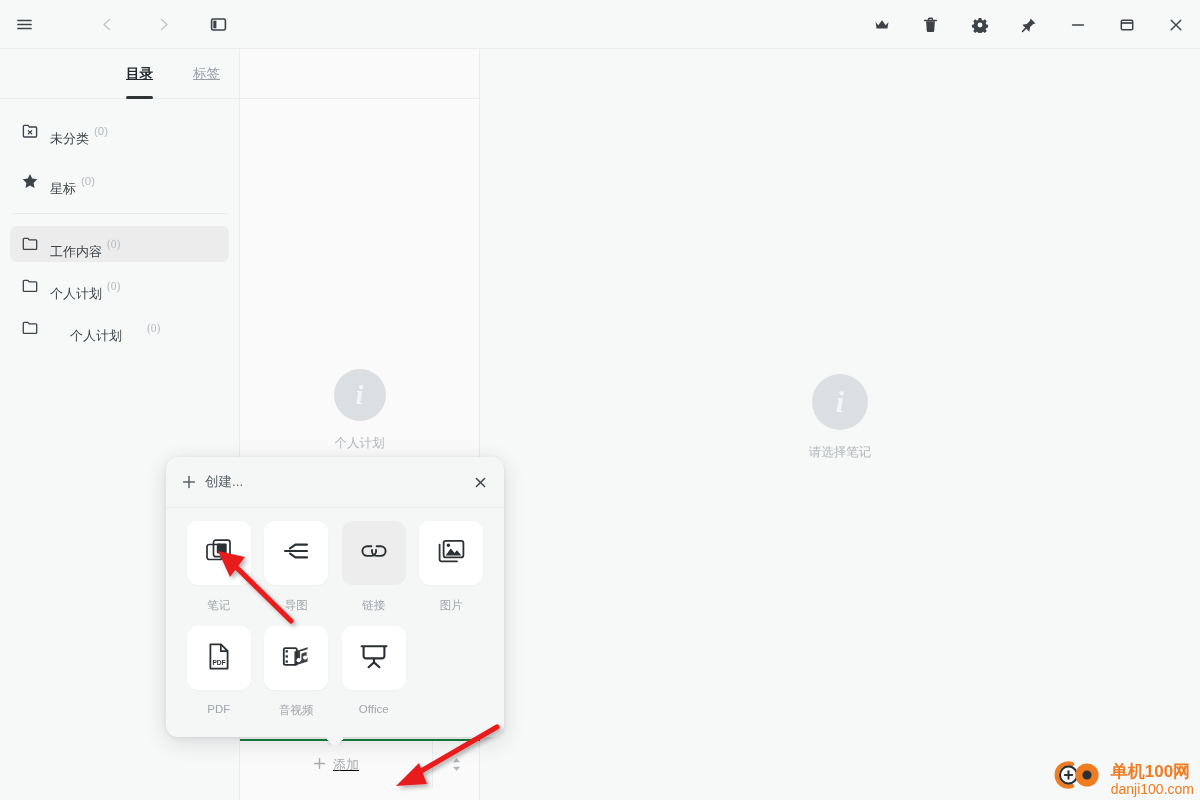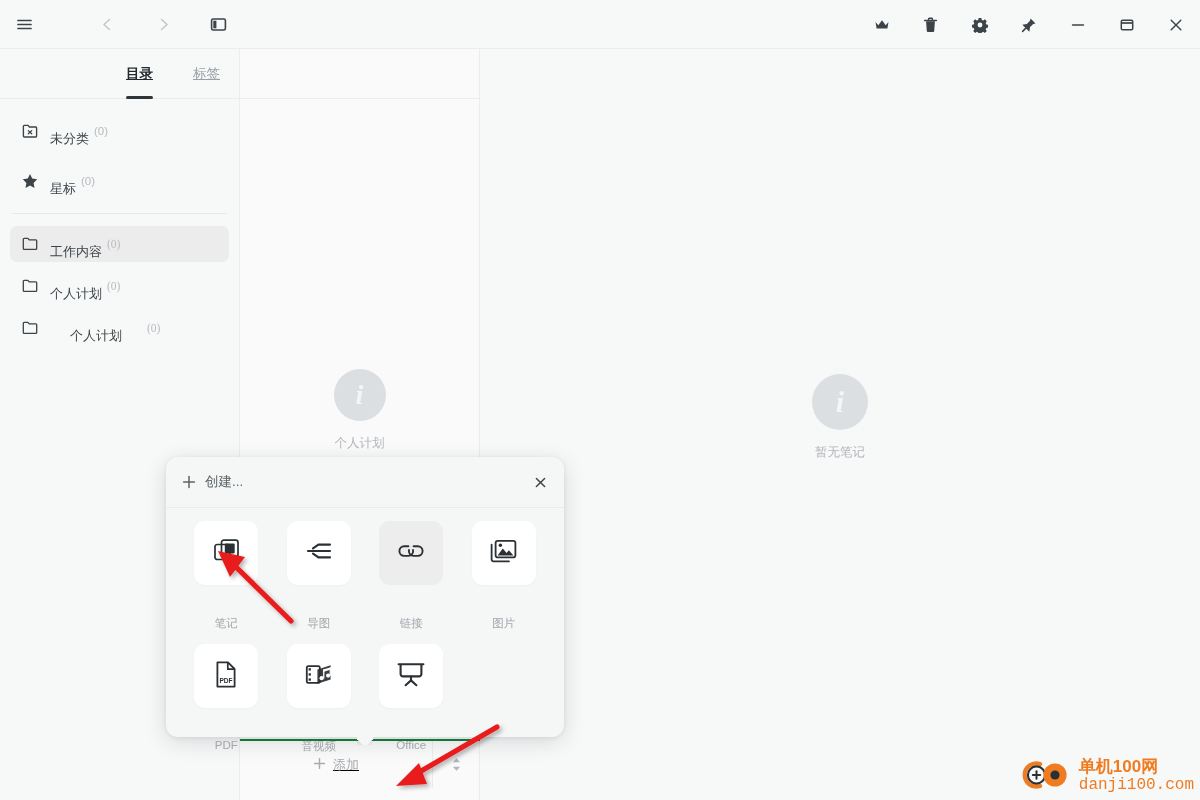--- a/index.html
+++ b/index.html
@@ -141,21 +141,21 @@
   .detail-empty {
     position: absolute; left: 0; right: 0; top: 325px;
     display: flex; flex-direction: column; align-items: center;
   }
   .detail-empty .info-circle { width: 56px; height: 56px; font-size: 30px; }
 
   
   .dialog {
     position: absolute;
     left: 166px; top: 457px;
-    width: 398px; height: 280px;
+    width: 338px; height: 280px;
     background: #f5f6f6;
     border-radius: 12px;
     box-shadow: 0 5px 22px rgba(30,35,40,0.14), 0 1px 4px rgba(30,35,40,0.08);
     z-index: 40;
   }
   .dialog-head {
     position: relative;
     height: 51px;
     border-bottom: 1px solid #eaebeb;
     display: flex; align-items: center;
@@ -170,21 +170,21 @@
     display: flex; align-items: center; justify-content: center;
     color: #3c4349;
   }
   .dialog-grid {
     display: grid;
     grid-template-columns: repeat(4, 1fr);
     gap: 0px 0px;
     padding: 13px 14px 0 14px;
   }
   .tile-wrap {
-    display: flex; flex-direction: column; align-items: center; gap: 18px;
+    display: flex; flex-direction: column; align-items: center;
   }
   .tile {
     width: 64px; height: 64px;
     background: #ffffff;
     border-radius: 11px;
     display: flex; align-items: center; justify-content: center;
     color: #2b3034;
     box-shadow: 0 1px 2px rgba(0,0,0,0.03);
   }
   .tile.muted { background: #ededee; box-shadow: none; }
@@ -211,31 +211,31 @@
   .arrows {
     position: absolute; left: 0; top: 0;
     width: 1200px; height: 800px;
     pointer-events: none;
     z-index: 60;
   }
 
   
   .watermark {
     position: absolute; right: 6px; bottom: 4px;
-    display: flex; align-items: flex-start; gap: 6px;
+    display: flex; align-items: flex-end; gap: 6px;
     z-index: 70;
   }
   .wm-text { display: flex; flex-direction: column; line-height: 1.0; }
   .wm-top {
     font-size: 17px; font-weight: bold; color: #f07c22;
     font-family: "Liberation Sans", sans-serif;
   }
   .wm-bot {
-    font-size: 16px; color: #f07c22;
-    font-family: Liberation Mono, monospace;
+    font-size: 14px; color: #f07c22;
+    font-family: Liberation Sans, sans-serif;
     margin-top: 2px;
   }
 </style>
 </head>
 <body>
 
 <div id="app">
 
   <div class="titlebar">
     <div class="tb-left">
@@ -413,21 +413,21 @@
           <path d="M6.5 1.3 L10.1 5.3 H2.9 Z" fill="currentColor"></path>
           <path d="M6.5 13.7 L2.9 9.7 H10.1 Z" fill="currentColor"></path>
         </svg>
       </div>
     </div>
   </div>
 
   <div class="detailpanel">
     <div class="detail-empty">
       <div class="info-circle">i</div>
-      <div class="empty-text">暂无笔记</div>
+      <div class="empty-text">请选择笔记</div>
     </div>
   </div>
 
   <div class="dialog">
     <div class="dialog-head">
       <span class="dialog-plus">
         <svg width="14" height="14" viewBox="0 0 14 14">
             <g stroke="currentColor" stroke-width="1.5" stroke-linecap="round">
               <line x1="7" y1="1.6" x2="7" y2="12.4"></line>
               <line x1="1.6" y1="7" x2="12.4" y2="7"></line>

